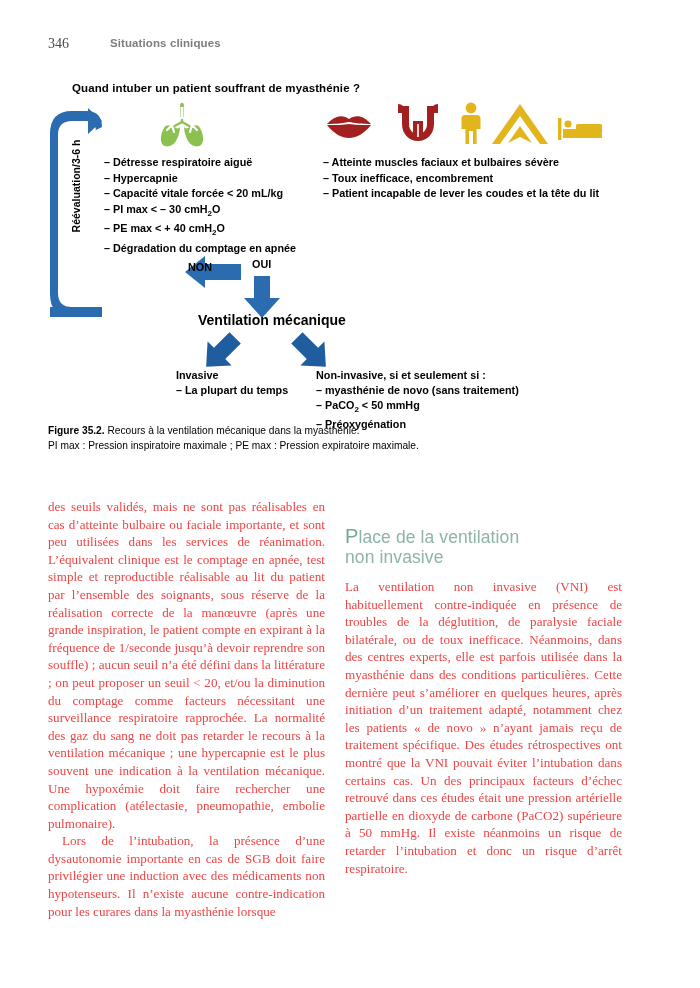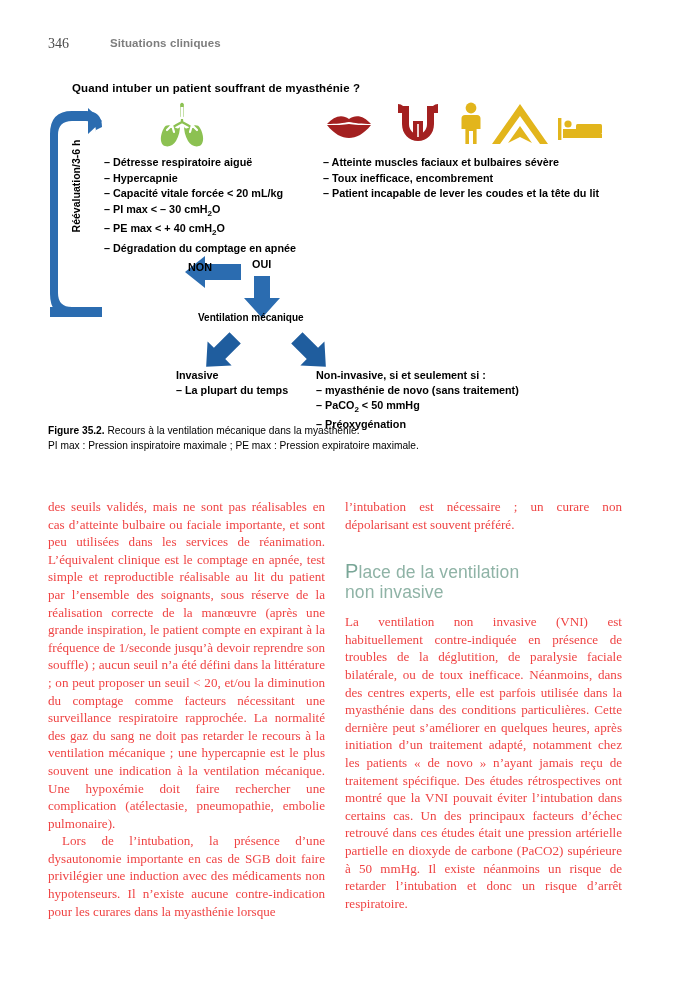--- a/index.html
+++ b/index.html
@@ -104,21 +104,21 @@
 
   
   .flow-label {
     position: absolute;
     font-family: "Liberation Sans", sans-serif;
     font-weight: bold;
     font-size: 10.8px;
     color: #000;
     white-space: nowrap;
   }
-  .flow-label.big { font-size: 10px; }
+  .flow-label.big { font-size: 14px; }
   .flow-branch {
     position: absolute;
     font-family: "Liberation Sans", sans-serif;
     font-weight: bold;
     font-size: 10.8px;
     line-height: 15px;
     color: #000;
     white-space: nowrap;
   }
   .flow-branch sub { font-size: 8px; }
@@ -314,20 +314,19 @@
     <div>PI max : Pression inspiratoire maximale ; PE max : Pression expiratoire maximale.</div>
   </div>
 </div>
 
 <div id="body-columns">
   <div class="col left">
     <p>des seuils validés, mais ne sont pas réalisables en cas d’atteinte bulbaire ou faciale importante, et sont peu utilisées dans les services de réanimation. L’équivalent clinique est le comptage en apnée, test simple et reproductible réalisable au lit du patient par l’ensemble des soignants, sous réserve de la réalisation correcte de la manœuvre (après une grande inspiration, le patient compte en expirant à la fréquence de 1/seconde jusqu’à devoir reprendre son souffle) ; aucun seuil n’a été défini dans la littérature ; on peut proposer un seuil &lt; 20, et/ou la diminution du comptage comme facteurs nécessitant une surveillance respiratoire rapprochée. La normalité des gaz du sang ne doit pas retarder le recours à la ventilation mécanique ; une hypercapnie est le plus souvent une indication à la ventilation mécanique. Une hypoxémie doit faire rechercher une complication (atélectasie, pneumopathie, embolie pulmonaire).</p>
     <p class="indent">Lors de l’intubation, la présence d’une dysautonomie importante en cas de SGB doit faire privilégier une induction avec des médicaments non hypotenseurs. Il n’existe aucune contre-indication pour les curares dans la myasthénie lorsque</p>
   </div>
   <div class="col right">
-    <p>l’intubation est nécessaire ; un curare non dépolarisant est souvent préféré.</p>
     <h2 class="section-heading">
       <span class="dropcap">P</span><span>lace de la ventilation</span><br>
       <span>non invasive</span>
     </h2>
     <p>La ventilation non invasive (VNI) est habituellement contre-indiquée en présence de troubles de la déglutition, de paralysie faciale bilatérale, ou de toux inefficace. Néanmoins, dans des centres experts, elle est parfois utilisée dans la myasthénie dans des conditions particulières. Cette dernière peut s’améliorer en quelques heures, après initiation d’un traitement adapté, notamment chez les patients « de novo » n’ayant jamais reçu de traitement spécifique. Des études rétrospectives ont montré que la VNI pouvait éviter l’intubation dans certains cas. Un des principaux facteurs d’échec retrouvé dans ces études était une pression artérielle partielle en dioxyde de carbone (PaCO2) supérieure à 50 mmHg. Il existe néanmoins un risque de retarder l’intubation et donc un risque d’arrêt respiratoire.</p>
   </div>
 </div>
 
 </body></html>

